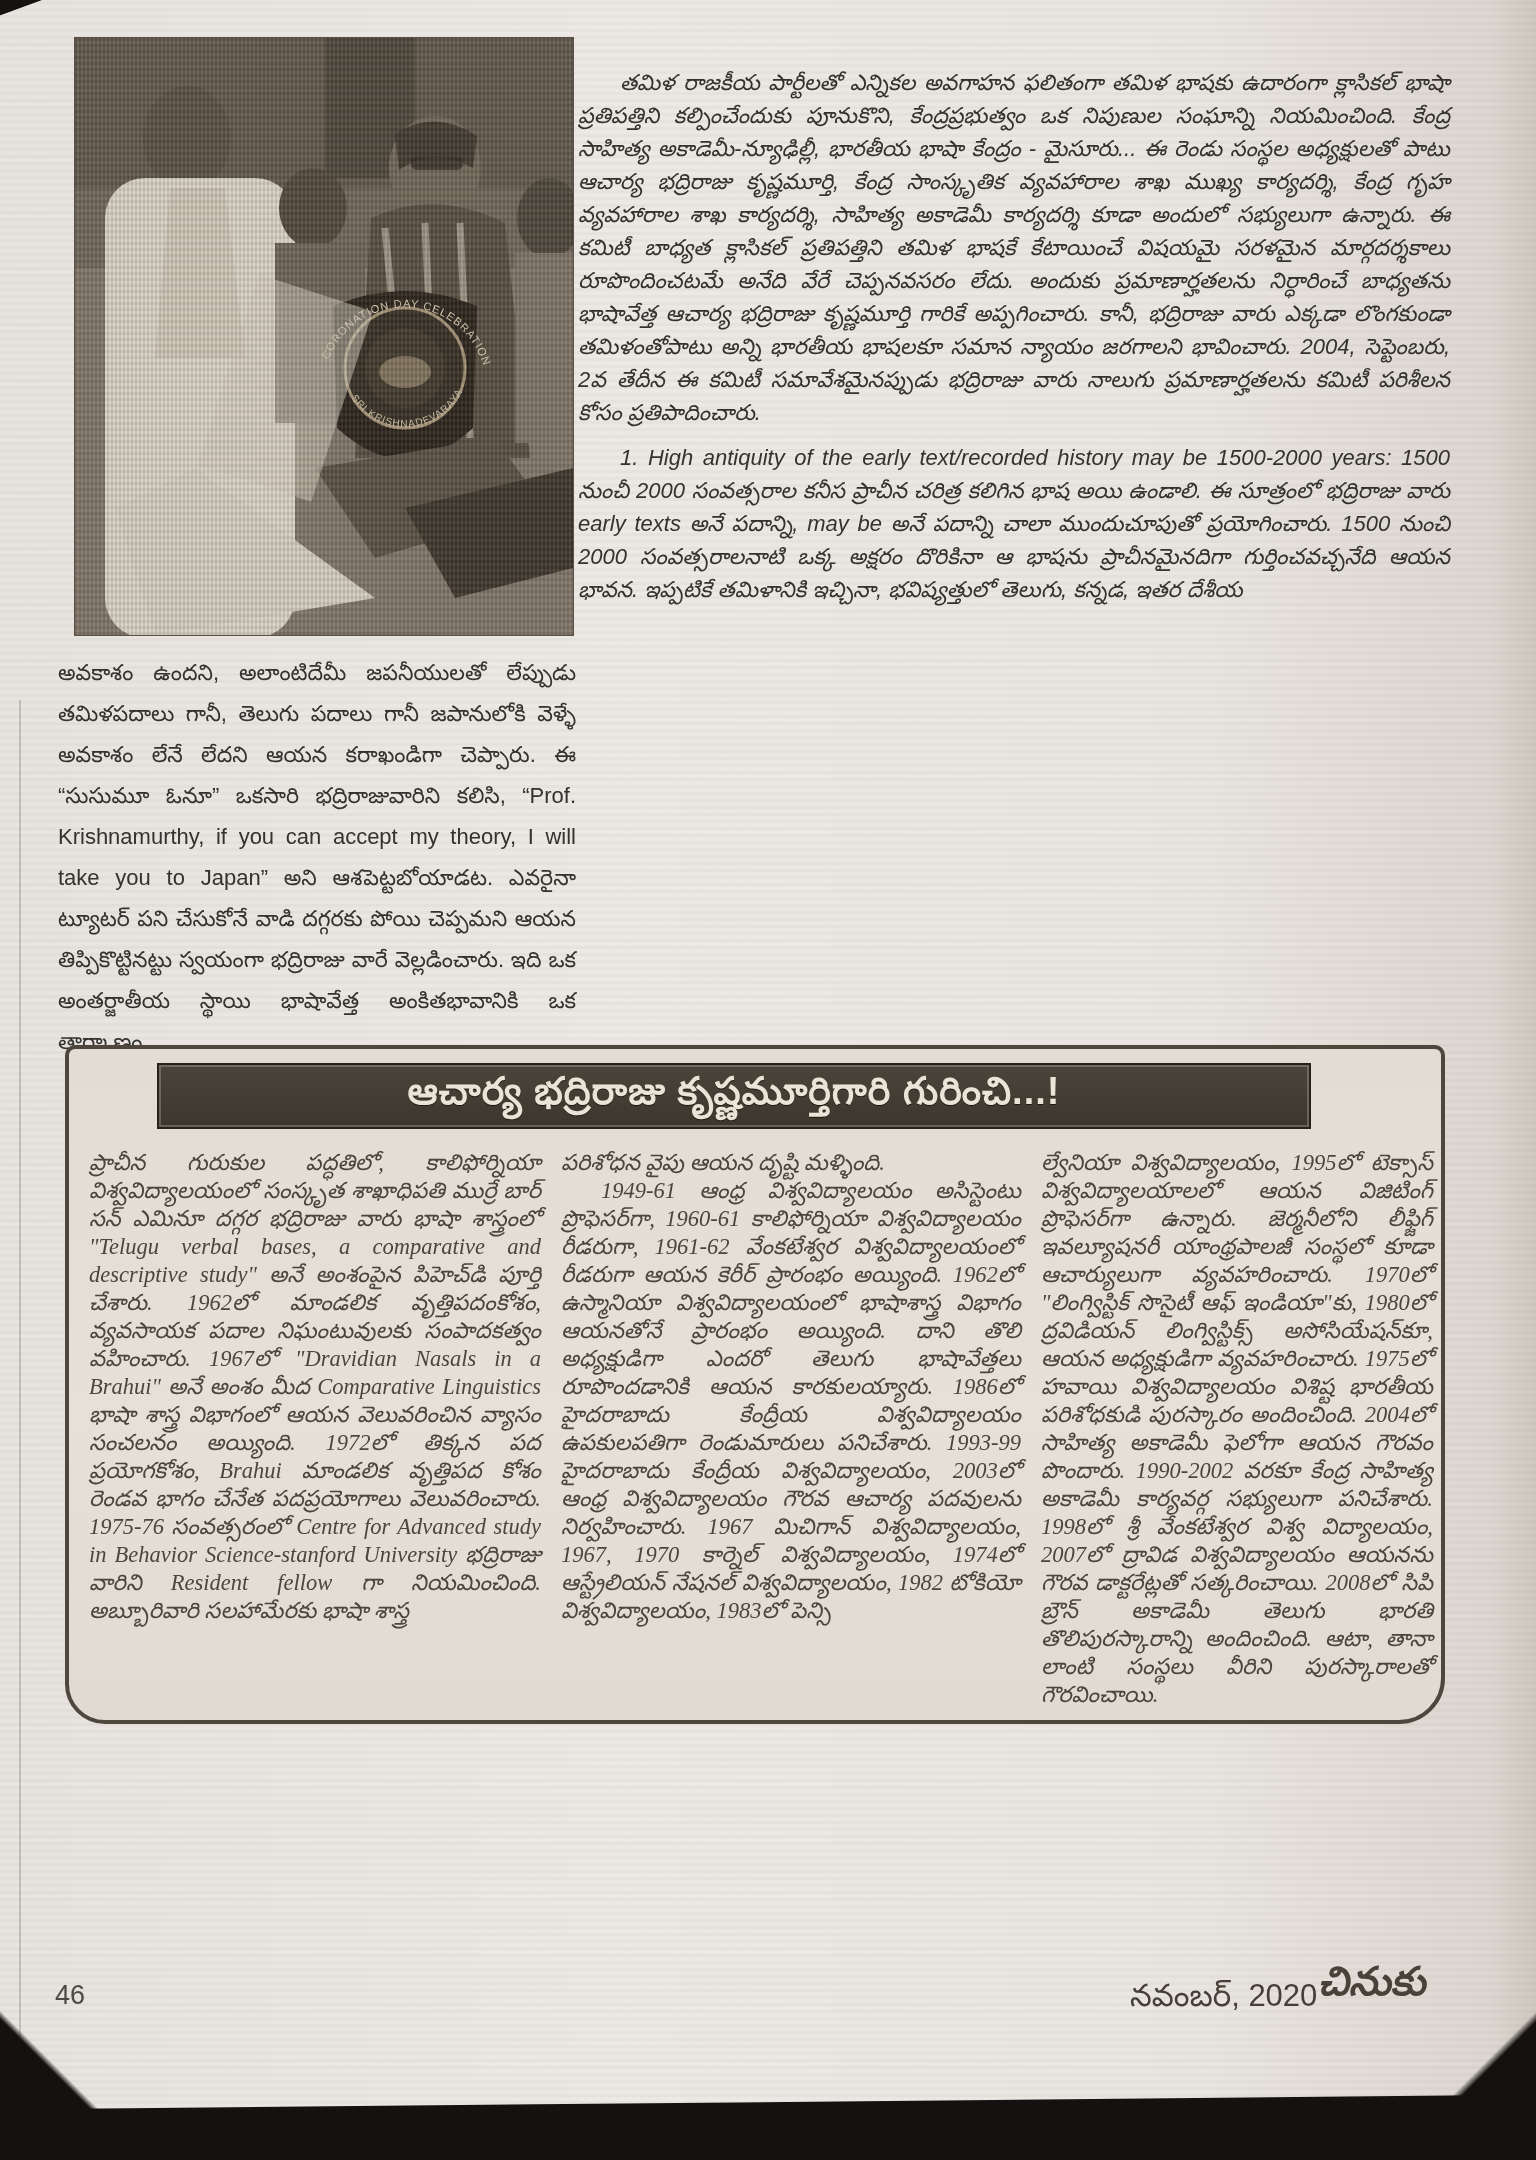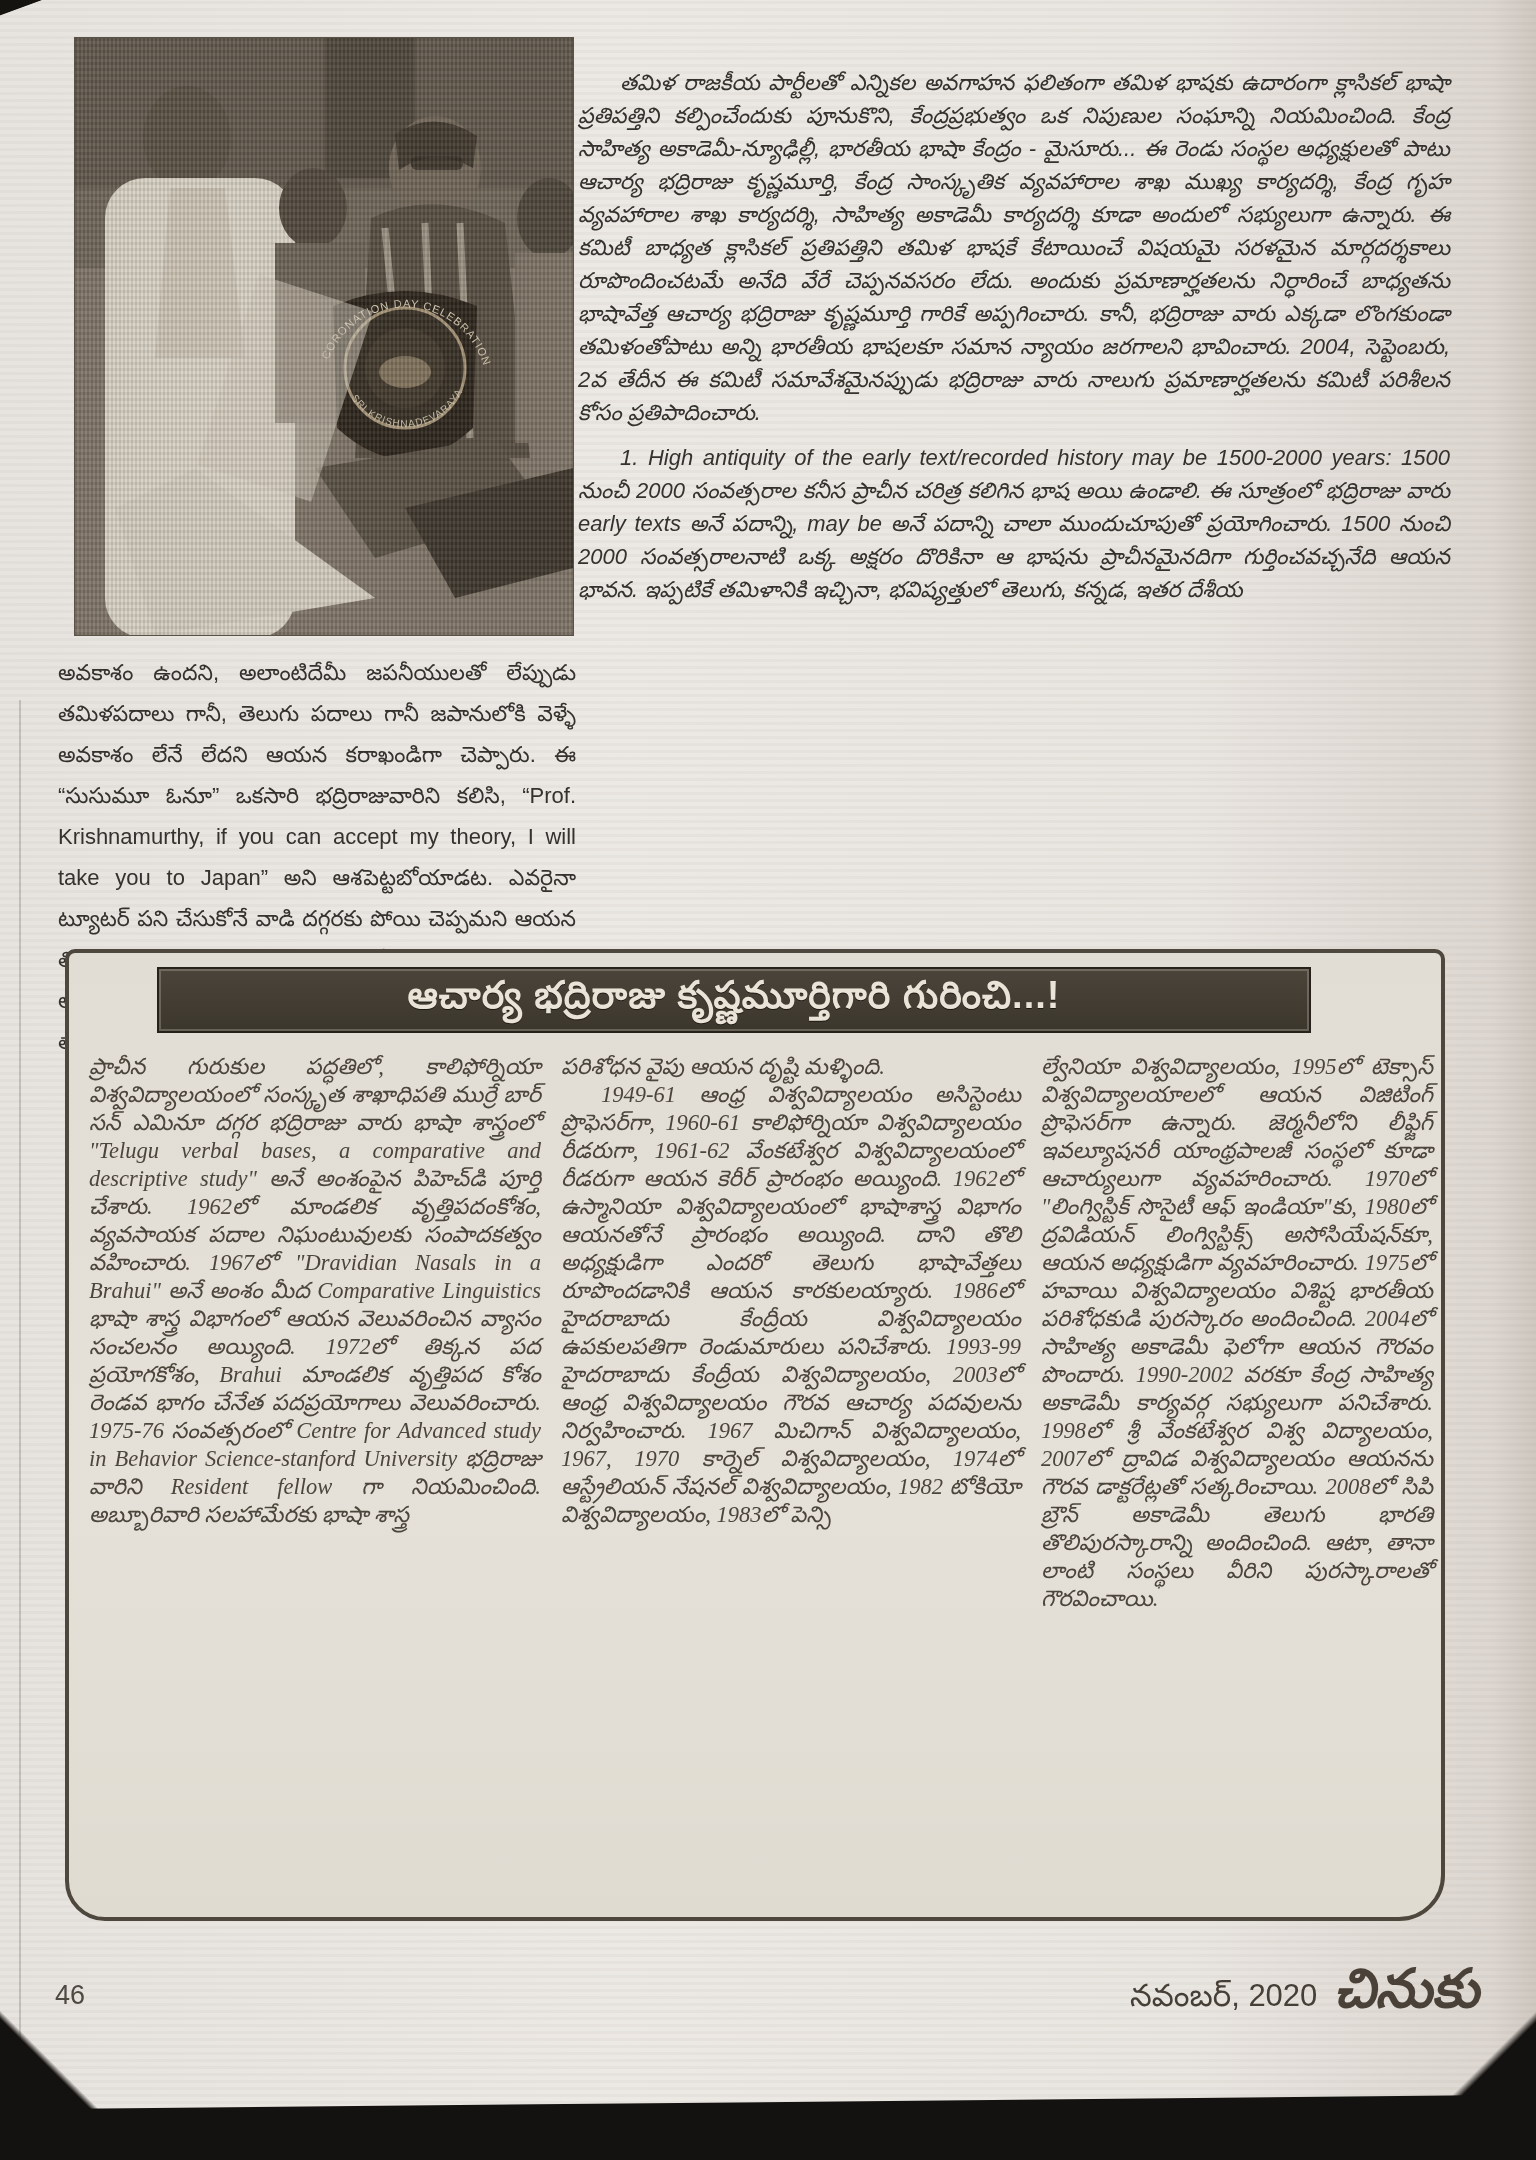--- a/index.html
+++ b/index.html
@@ -29,42 +29,42 @@
   
   .heading-top{position:absolute;left:578px;top:26px;width:872px;text-align:right;
                padding-right:58px;box-sizing:border-box;font-size:23.5px;color:#34322e;}
   .rightcol{position:absolute;left:578px;top:66px;width:872px;font-size:22px;line-height:33px;
             text-align:justify;color:#34322e;font-style:italic;}
   .rightcol p{margin:0 0 12px 0;text-indent:42px;}
   .leftcol{position:absolute;left:58px;top:652px;width:518px;font-size:22px;line-height:41px;
            text-align:justify;color:#34322e;}
 
   
-  .biobox{position:absolute;left:65px;top:949px;width:1380px;height:972px;box-sizing:border-box;
+  .biobox{position:absolute;left:65px;top:1045px;width:1380px;height:679px;box-sizing:border-box;
           border:4px solid #4d473d;border-radius:10px 10px 46px 40px;
           background:linear-gradient(180deg,#e2ddd4 0%,#e6e1d8 55%,#e0dbd1 100%);}
   .biobox .banner{position:absolute;left:88px;top:14px;width:1150px;height:62px;
           background:linear-gradient(180deg,#4a443a,#3c372d);border:2px solid #26221b;
           box-shadow:inset 0 0 0 2px rgba(230,224,212,.25);
           display:flex;align-items:center;justify-content:center;}
   .biobox .banner span{font-size:38px;font-weight:bold;color:#eae4d8;letter-spacing:1px;
           text-shadow:0 1px 0 #1d1a14;}
   .biocol{position:absolute;top:100px;font-size:22.5px;line-height:28px;text-align:justify;
           font-style:italic;font-family:"Liberation Serif", serif;color:#4b453c;}
   .biocol p{margin:0;}
   .biocol p + p{text-indent:40px;}
   .c1{left:20px;width:452px;}
   .c2{left:492px;width:460px;}
   .c3{left:972px;width:392px;}
 
   
   .pageno{position:absolute;left:55px;top:1980px;font-size:27px;color:#4e4941;}
   .footer-date{position:absolute;left:1130px;top:1978px;font-size:31px;color:#453f37;}
-  .magazine-logo{position:absolute;left:1318px;top:1958px;font-size:54px;font-weight:bold;
-                 font-style:italic;font-family:"Liberation Serif", serif;color:#4a4138;margin-left:16px;}
+  .magazine-logo{position:absolute;left:1318px;top:1958px;font-size:40px;font-weight:bold;
+                 font-style:italic;font-family:"Liberation Serif", serif;color:#4a4138;}
 </style>
 </head>
 <body>
 
 <div class="page">
 
   <div class="photo">
     <svg width="498" height="597" viewBox="0 0 498 597">
       <rect x="0" y="0" width="498" height="597" fill="#7d7367"></rect>
       <rect x="0" y="0" width="498" height="160" fill="#5e564b"></rect>

